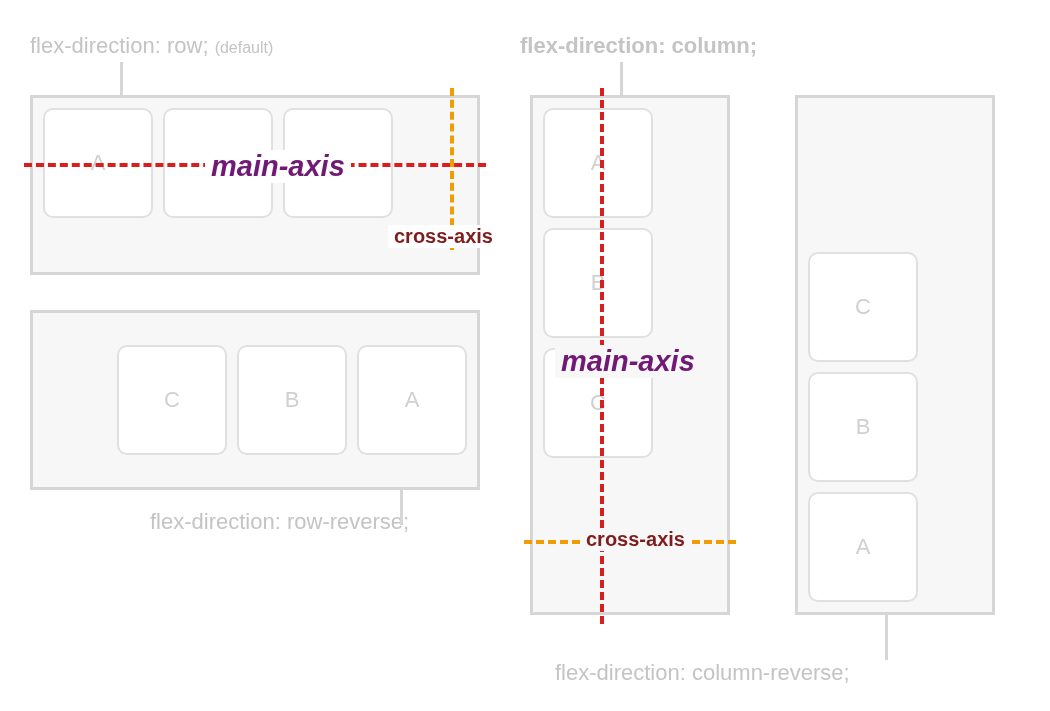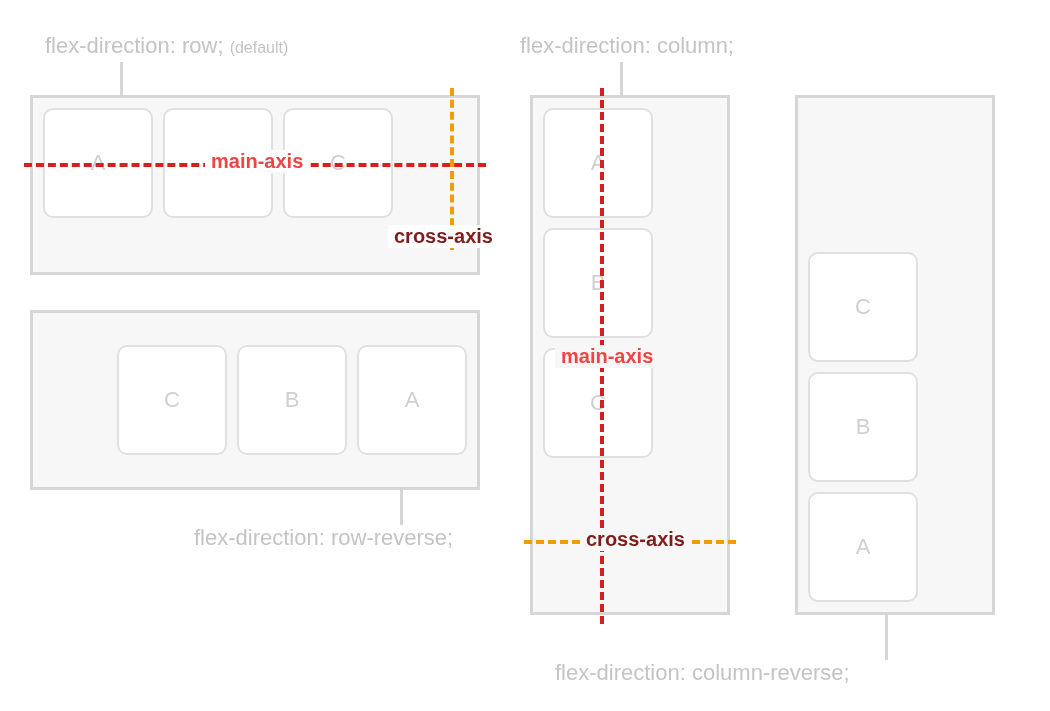--- a/index.html
+++ b/index.html
@@ -70,36 +70,36 @@
   }
   .main { border-color: #d81f1f; }
   .cross{ border-color: #f19c00; }
 
   .axis-label {
     position: absolute;
     font-weight: 600;
     background: #fff;
     padding: 0 6px;
   }
-  .axis-label.main  { color: #ef4444; font-size: 20px; }
+  .axis-label.main  { color: #701a75; font-size: 29px; font-style: italic; }
   .axis-label.cross { color: #7f1d1d; font-size: 20px; }
 </style>
 </head>
 <body>
 
-<div class="caption" style="left:45px; top:33px;">
+<div class="caption" style="left:30px; top:33px;">
   <span>flex-direction: row;</span>
   <span class="small">(default)</span>
 </div>
 <div class="nub" style="left:120px; top:62px; height:33px;"></div>
 
-<div class="caption" style="left:520px; top:33px;">flex-direction: column;</div>
+<div class="caption" style="left:520px; top:33px;font-weight:bold;">flex-direction: column;</div>
 <div class="nub" style="left:620px; top:62px; height:33px;"></div>
 
-<div class="caption" style="left:150px; top:525px;margin-left:44px;">flex-direction: row-reverse;</div>
+<div class="caption" style="left:150px; top:509px;">flex-direction: row-reverse;</div>
 <div class="nub" style="left:400px; top:490px; height:35px;"></div>
 
 <div class="caption" style="left:555px; top:660px;text-align:center;">flex-direction: column-reverse;</div>
 <div class="nub" style="left:885px; top:615px; height:45px;"></div>
 
 <div id="c-row" class="container row">
   <div class="item">A</div>
   <div class="item">B</div>
   <div class="item">C</div>
 </div>

